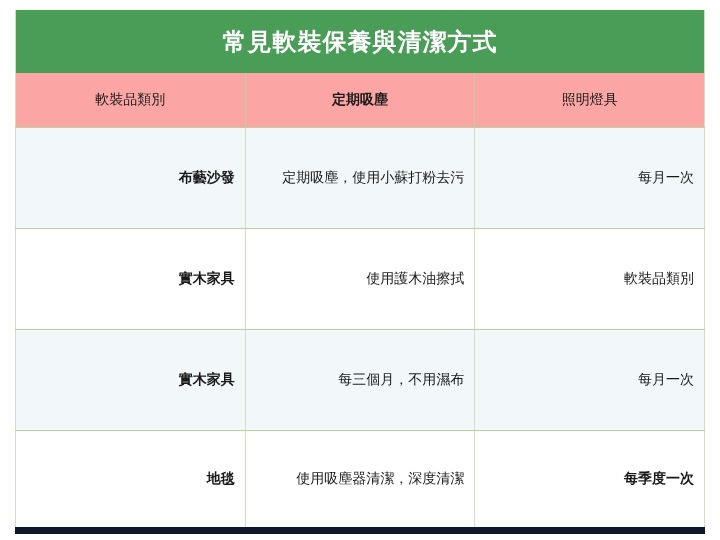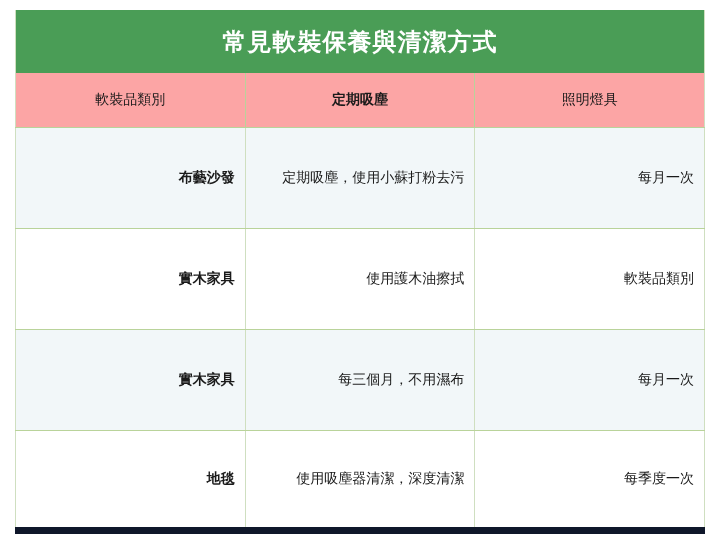--- a/index.html
+++ b/index.html
@@ -107,17 +107,17 @@
         <td style="width: 197px;">軟裝品類別</td>
       </tr>
       <tr class="body-row row-shade">
         <td class="cat-cell" style="width: 201px;">實木家具</td>
         <td style="width: 292px;">每三個月，不用濕布</td>
         <td style="width: 197px;">每月一次</td>
       </tr>
       <tr class="body-row row-plain last-row">
         <td class="cat-cell" style="width: 201px;">地毯</td>
         <td style="width: 292px;">使用吸塵器清潔，深度清潔</td>
-        <td style="width: 197px;">每季度一次</td>
+        <td style="width: 197px; font-weight: bold;">每季度一次</td>
       </tr>
     </tbody>
   </table>
 </div>
 
 </body></html>

